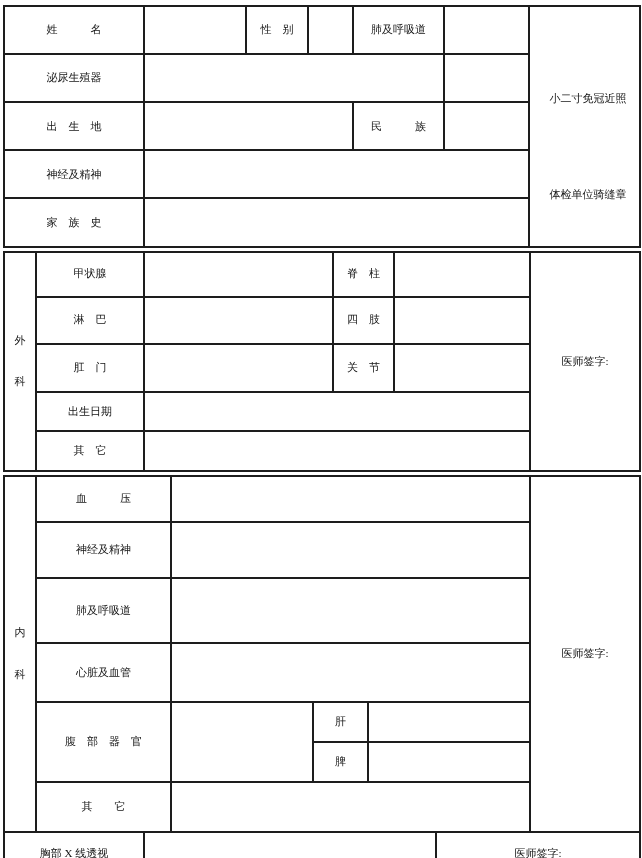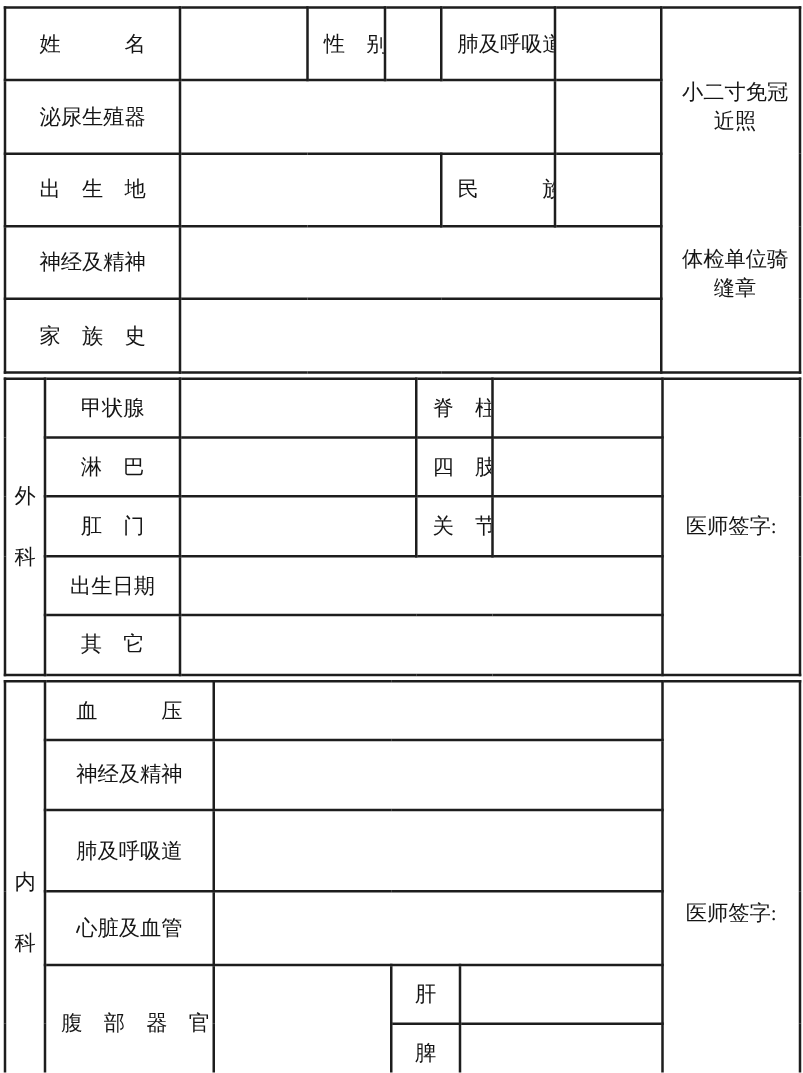--- a/index.html
+++ b/index.html
@@ -8,38 +8,38 @@
     font-family:"Liberation Serif","DejaVu Serif",serif;
     color:#151515;
   }
   .sheet{position:absolute;left:3px;top:5px;width:636px;}
   table.t{
     border-collapse:collapse;table-layout:fixed;width:636px;
     empty-cells:show;
   }
   table.t td{
     border:2px solid #1d1d1d;
-    font-size:17px;line-height:1.25;
+    font-size:11px;line-height:1.25;
     text-align:center;vertical-align:middle;
     padding:12px;overflow:hidden;
     white-space:pre;
   }
   .surgery{margin-top:3px;}
   .internal{margin-top:3px;}
   .lab{margin-top:-2px;}
   
   td.vcell{padding:0;}
   .stack-chars{display:flex;flex-direction:column;align-items:center;justify-content:center;gap:28px;}
   
   td.photo-cell{vertical-align:top;}
   .photo-note,.seal-note{
     width:92px;margin:0 auto;line-height:23px;white-space:normal;
     text-align:center;
   }
-  .photo-note{margin-bottom:46px;}
+  .photo-note{margin-top:40px;margin-bottom:46px;}
   
   td.sign-span{
     vertical-align:top;text-align:left;
     padding:48px 2px 0 12px;
   }
   
   td.sign-row{text-align:left;padding-left:10px;}
 </style>
 </head>
 <body>

